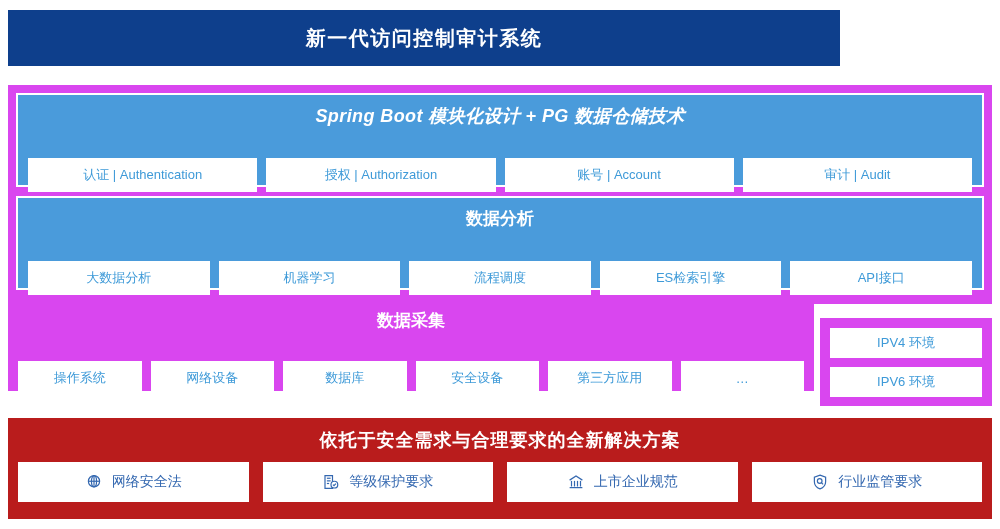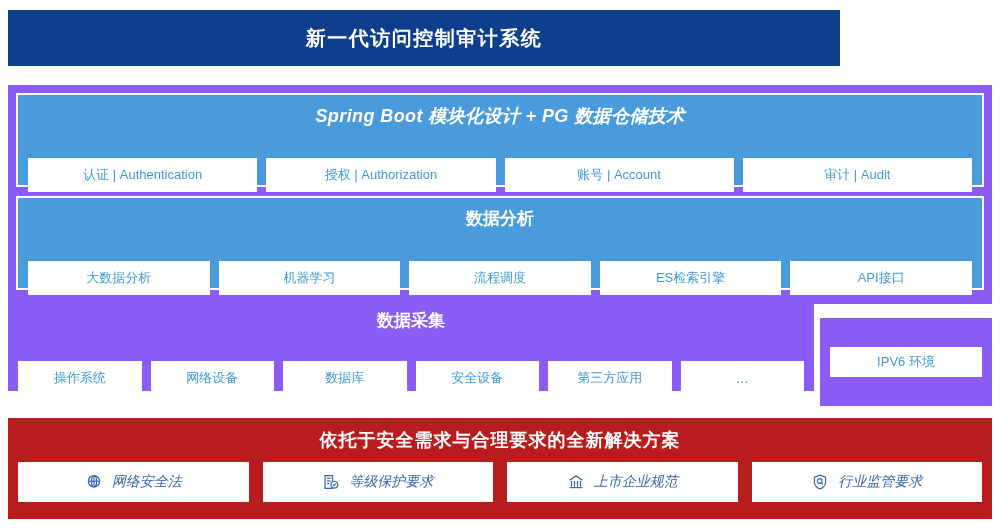--- a/index.html
+++ b/index.html
@@ -36,21 +36,21 @@
     color: #ffffff;
     font-size: 20px;
     font-weight: bold;
     letter-spacing: 1.5px;
   }
 
   
   .panel {
     position: absolute;
     box-sizing: border-box;
-    background: #8b5cf6;
+    background: #d946ef;
   }
   .panel-app {
     left: 8px;
     top: 85px;
     width: 984px;
     height: 219px;
     padding: 8px;
   }
   .inner-block {
     box-sizing: border-box;
@@ -152,21 +152,20 @@
     box-sizing: border-box;
     background: #ffffff;
     height: 40px;
     display: flex;
     align-items: center;
     justify-content: center;
     gap: 9px;
     color: #3468b0;
     font-size: 14px;
     white-space: nowrap;
-    font-style: italic;
   }
   .chip-bottom .ico {
     width: 18px;
     height: 18px;
     display: inline-flex;
     align-items: center;
     justify-content: center;
     flex: none;
   }
   .chip-bottom .ico svg { display: block; }
@@ -241,20 +240,23 @@
       <div class="chip">
         <span>第三方应用</span>
       </div>
       <div class="chip">
         <span>…</span>
       </div>
     </div>
   </div>
 
   <div class="panel panel-ipv">
+    <div class="ipv-chip">
+      <span>IPV4 环境</span>
+    </div>
     <div class="ipv-chip">
       <span>IPV6 环境</span>
     </div>
   </div>
 
   <div class="panel panel-bottom">
     <div class="block-title">依托于安全需求与合理要求的全新解决方案</div>
     <div class="chip-row-bottom">
 
       <div class="chip-bottom">

